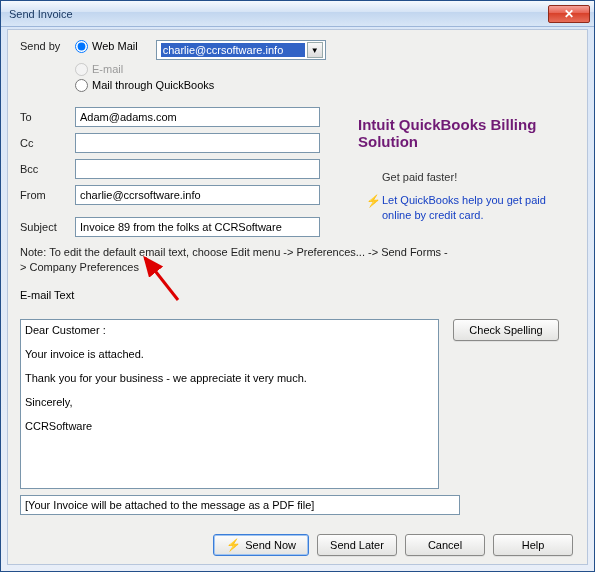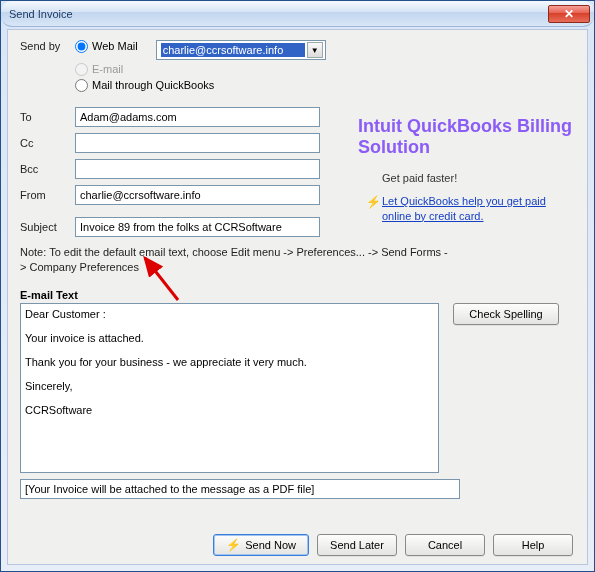--- a/index.html
+++ b/index.html
@@ -20,21 +20,20 @@
     position: relative;
   }
   .titlebar {
     height: 26px;
     background: linear-gradient(to bottom, #f5f9fe 0%, #d5e3f5 45%, #c2d6ef 46%, #d8e6f6 100%);
     border-bottom: 1px solid #9db6d9;
     display: flex;
     align-items: center;
     padding: 0 4px 0 8px;
     position: relative;
-    border-radius: 11px;
   }
   .titlebar-title {
     color: #1b3a63;
     font-weight: normal;
     flex: 1;
   }
   .close-btn {
     width: 42px;
     height: 18px;
     background: linear-gradient(to bottom, #f5a19a 0%, #e7604f 45%, #d8412a 46%, #e76d5a 100%);
@@ -100,30 +99,30 @@
     padding: 0 4px;
     font: inherit;
     width: 245px;
   }
   .side-promo {
     position: absolute;
     top: 86px;
     left: 350px;
     width: 215px;
   }
-  .promo-title { color: #8b5cf6; font-weight: bold; font-size: 18px; margin-bottom: 14px; }
+  .promo-title { color: #701a75; font-weight: bold; font-size: 15px; margin-bottom: 21px; }
   .promo-sub { color: #333; margin-bottom: 10px; margin-left: 24px; }
   .promo-link-row { display: flex; align-items: flex-start; margin-left: 8px; }
   .bolt {
     width: 12px; height: 14px; margin-right: 4px; margin-top: 1px;
     color: #d9a500; font-size: 12px;
   }
-  .promo-link { color: #1640c4; text-decoration: underline; line-height: 1.35; }
+  .promo-link { color: #1640c4; line-height: 1.35; }
   .note { color: #222; margin: 8px 12px 14px 0; line-height: 1.35; width: 430px; }
-  .emailtext-label { margin-bottom: 2px; font-weight: bold; }
+  .emailtext-label { margin-bottom: 18px; }
   .etext-row { display: flex; align-items: flex-start; }
   textarea.emailbody {
     width: 440px;
     height: 170px;
     border: 1px solid #7a96ac;
     background: #fff;
     font: inherit;
     padding: 4px;
     resize: none;
   }

